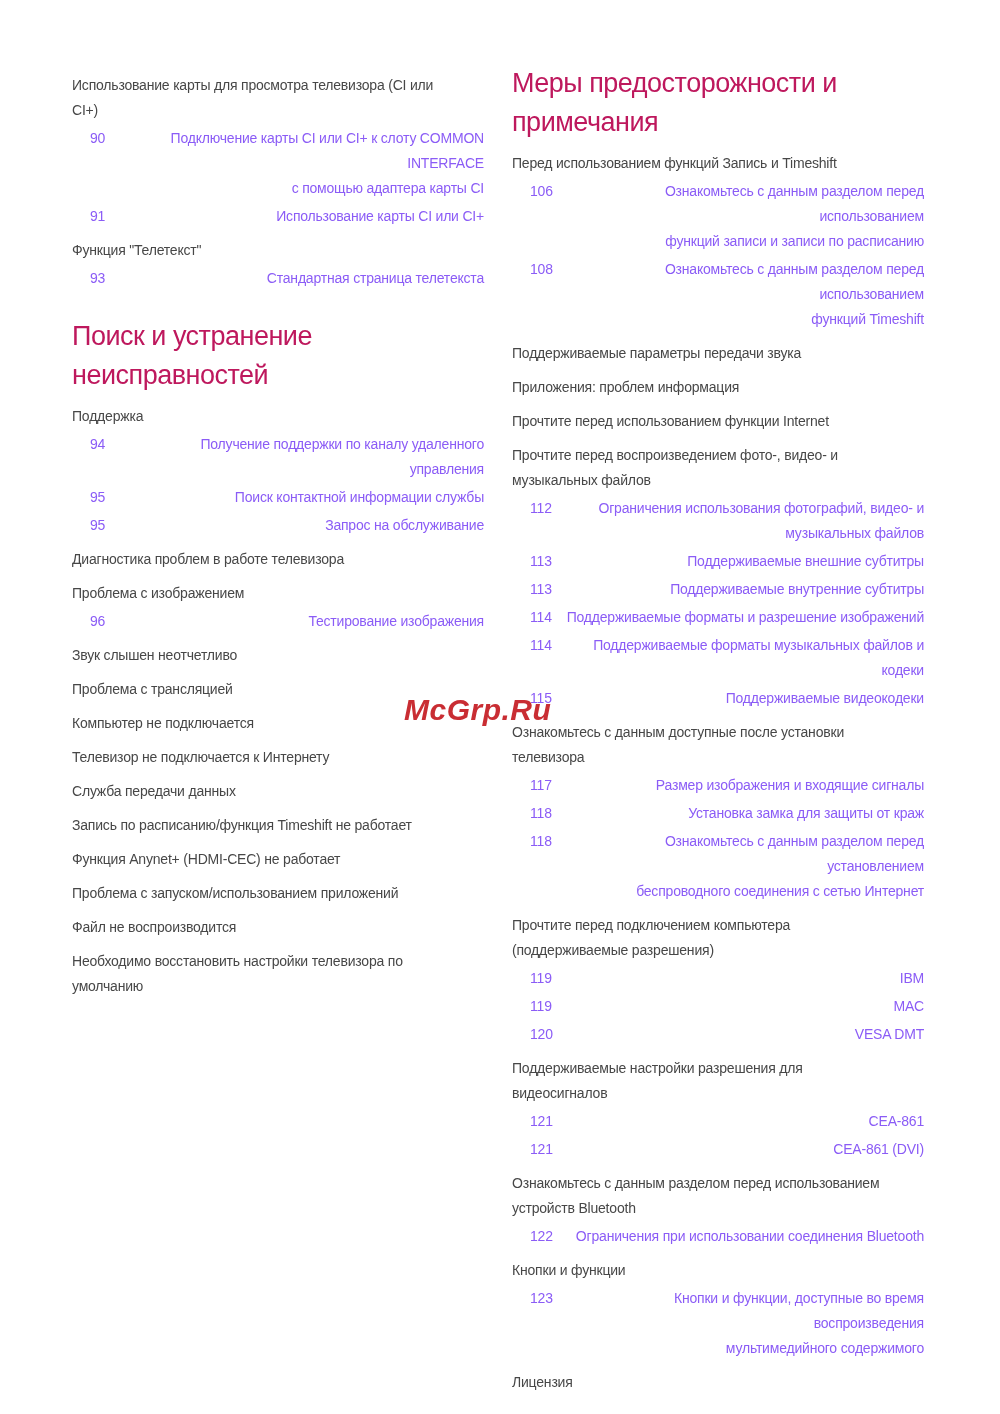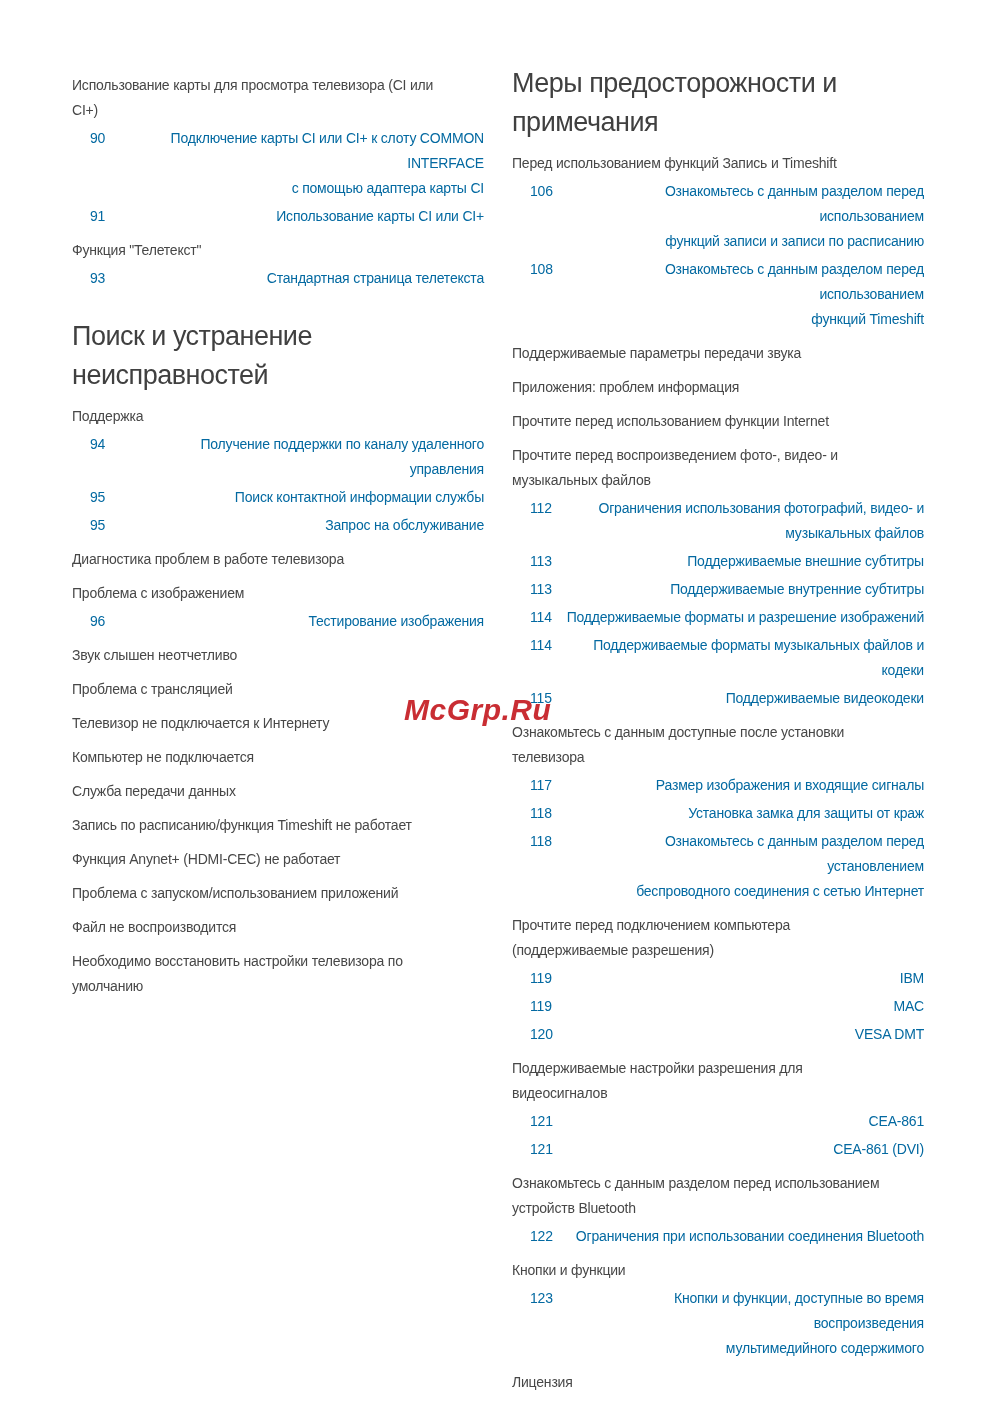--- a/index.html
+++ b/index.html
@@ -16,41 +16,41 @@
     padding:64px 0 0 72px;
     gap:28px;
   }
   .col { width:412px; }
 
   .heading {
     font-size:27px;
     line-height:39px;
     font-weight:400;
     letter-spacing:-0.5px;
-    color:#404040;
+    color:#be185d;
     margin:26px 0 4px 0;
     white-space:pre-line;
   }
   .heading:first-child { margin-top:0; }
 
   .topic {
     font-size:14px;
     line-height:25px;
     letter-spacing:-0.2px;
     color:#474747;
     margin-top:9px;
     white-space:pre-line;
   }
 
   .entry {
     display:flex;
     font-size:14px;
     line-height:25px;
     letter-spacing:-0.2px;
-    color:#0369a1;
+    color:#8b5cf6;
     margin-top:3px;
     padding-left:18px;
   }
   .entry .num { width:36px; flex-shrink:0; }
   .entry .etext { flex:1; white-space:pre-line;text-align:right; }
 
   .watermark {
     position:absolute;
     left:404px;
     top:688px;
@@ -102,22 +102,22 @@
           <span class="etext">Запрос на обслуживание</span>
         </div>
         <div class="topic">Диагностика проблем в работе телевизора</div>
         <div class="topic">Проблема с изображением</div>
         <div class="entry">
           <span class="num">96</span>
           <span class="etext">Тестирование изображения</span>
         </div>
         <div class="topic">Звук слышен неотчетливо</div>
         <div class="topic">Проблема с трансляцией</div>
+        <div class="topic">Компьютер не подключается</div>
         <div class="topic">Телевизор не подключается к Интернету</div>
-        <div class="topic">Компьютер не подключается</div>
         <div class="topic">Служба передачи данных</div>
         <div class="topic">Запись по расписанию/функция Timeshift не работает</div>
         <div class="topic">Функция Anynet+ (HDMI-CEC) не работает</div>
         <div class="topic">Проблема с запуском/использованием приложений</div>
         <div class="topic">Файл не воспроизводится</div>
         <div class="topic">Необходимо восстановить настройки телевизора по
 умолчанию</div>
       </div>
     <div class="col" id="col-right">
         <h2 class="heading">Меры предосторожности и

